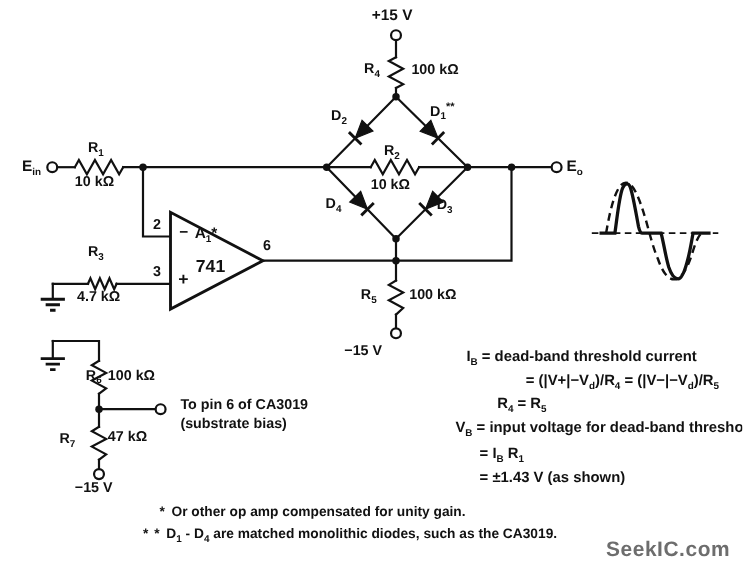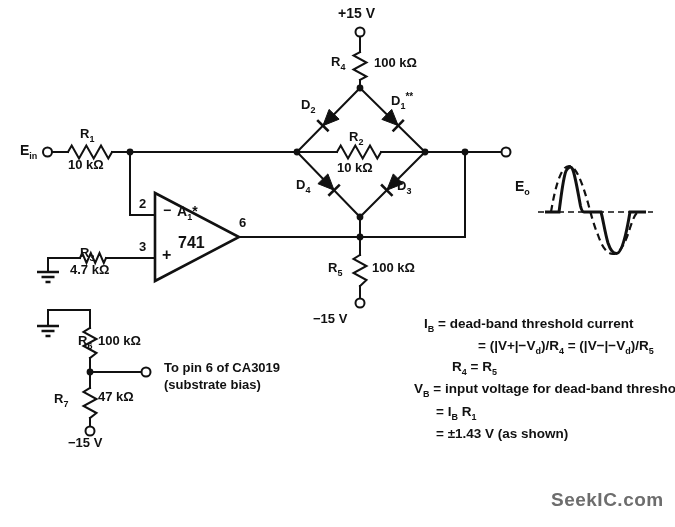--- a/index.html
+++ b/index.html
@@ -128,32 +128,32 @@
   <div class="lbl" style="left:374px;top:56px;"><span>100 kΩ</span></div>
 
   <div class="lbl" style="left:301px;top:98px;"><span>D</span><sub>2</sub></div>
   <div class="lbl" style="left:391px;top:94px;"><span>D</span><sub>1</sub><sup>**</sup></div>
   <div class="lbl" style="left:296px;top:178px;"><span>D</span><sub>4</sub></div>
   <div class="lbl" style="left:397px;top:179px;"><span>D</span><sub>3</sub></div>
 
   <div class="lbl" style="left:349px;top:130px;"><span>R</span><sub>2</sub></div>
   <div class="lbl" style="left:337px;top:161px;"><span>10 kΩ</span></div>
 
-  <div class="lbl mid" style="left:515px;top:143px;margin-top:36px;"><span>E</span><sub>o</sub></div>
+  <div class="lbl mid" style="left:515px;top:143px;"><span>E</span><sub>o</sub></div>
 
   <div class="lbl" style="left:139px;top:197px;"><span>2</span></div>
   <div class="lbl" style="left:139px;top:240px;"><span>3</span></div>
   <div class="lbl" style="left:239px;top:216px;"><span>6</span></div>
 
   <div class="lbl mid" style="left:163px;top:203px;"><span>−</span></div>
   <div class="lbl mid" style="left:177px;top:204px;"><span>A</span><sub>1</sub><span>*</span></div>
   <div class="lbl big" style="left:178px;top:235px;"><span>741</span></div>
   <div class="lbl big" style="left:162px;top:247px;"><span>+</span></div>
 
-  <div class="lbl" style="left:80px;top:246px;"><span>R</span><sub>3</sub></div>
+  <div class="lbl" style="left:80px;top:222px;"><span>R</span><sub>3</sub></div>
   <div class="lbl" style="left:70px;top:263px;"><span>4.7 kΩ</span></div>
 
   <div class="lbl" style="left:328px;top:261px;"><span>R</span><sub>5</sub></div>
   <div class="lbl" style="left:372px;top:261px;"><span>100 kΩ</span></div>
   <div class="lbl" style="left:313px;top:312px;"><span>−15 V</span></div>
 
   <div class="lbl" style="left:54px;top:334px;padding-left:24px;"><span>R</span><sub>6</sub></div>
   <div class="lbl" style="left:98px;top:334px;"><span>100 kΩ</span></div>
   <div class="lbl" style="left:164px;top:361px;"><span>To pin 6 of CA3019</span></div>
   <div class="lbl" style="left:164px;top:378px;"><span>(substrate bias)</span></div>
@@ -161,16 +161,18 @@
   <div class="lbl" style="left:98px;top:390px;"><span>47 kΩ</span></div>
   <div class="lbl" style="left:68px;top:436px;"><span>−15 V</span></div>
 
   <div class="lbl formula" style="left:424px;top:317px;"><span>I</span><sub>B</sub><span> = dead-band threshold current</span></div>
   <div class="lbl formula" style="left:436px;top:339px;margin-left:42px;"><span>= (|V+|−V</span><sub>d</sub><span>)/R</span><sub>4</sub><span> = (|V−|−V</span><sub>d</sub><span>)/R</span><sub>5</sub></div>
   <div class="lbl formula" style="left:452px;top:360px;"><span>R</span><sub>4</sub><span> = R</span><sub>5</sub></div>
   <div class="lbl formula" style="left:414px;top:382px;"><span>V</span><sub>B</sub><span> = input voltage for dead-band threshold</span></div>
   <div class="lbl formula" style="left:436px;top:405px;"><span>= I</span><sub>B</sub><span> R</span><sub>1</sub></div>
   <div class="lbl formula" style="left:436px;top:427px;"><span>= ±1.43 V (as shown)</span></div>
 
+  <div class="lbl note" style="left:145px;top:459px;"><span class="star">*</span><span>Or other op amp compensated for unity gain.</span></div>
+  <div class="lbl note" style="left:130px;top:479px;"><span class="star">* *</span><span>D</span><sub>1</sub><span> - D</span><sub>4</sub><span> are matched monolithic diodes, such as the CA3019.</span></div>
 
   <div class="watermark" style="left:551px;top:489px;"><span>SeekIC.com</span></div>
 
 </div>
 
 </body></html>

